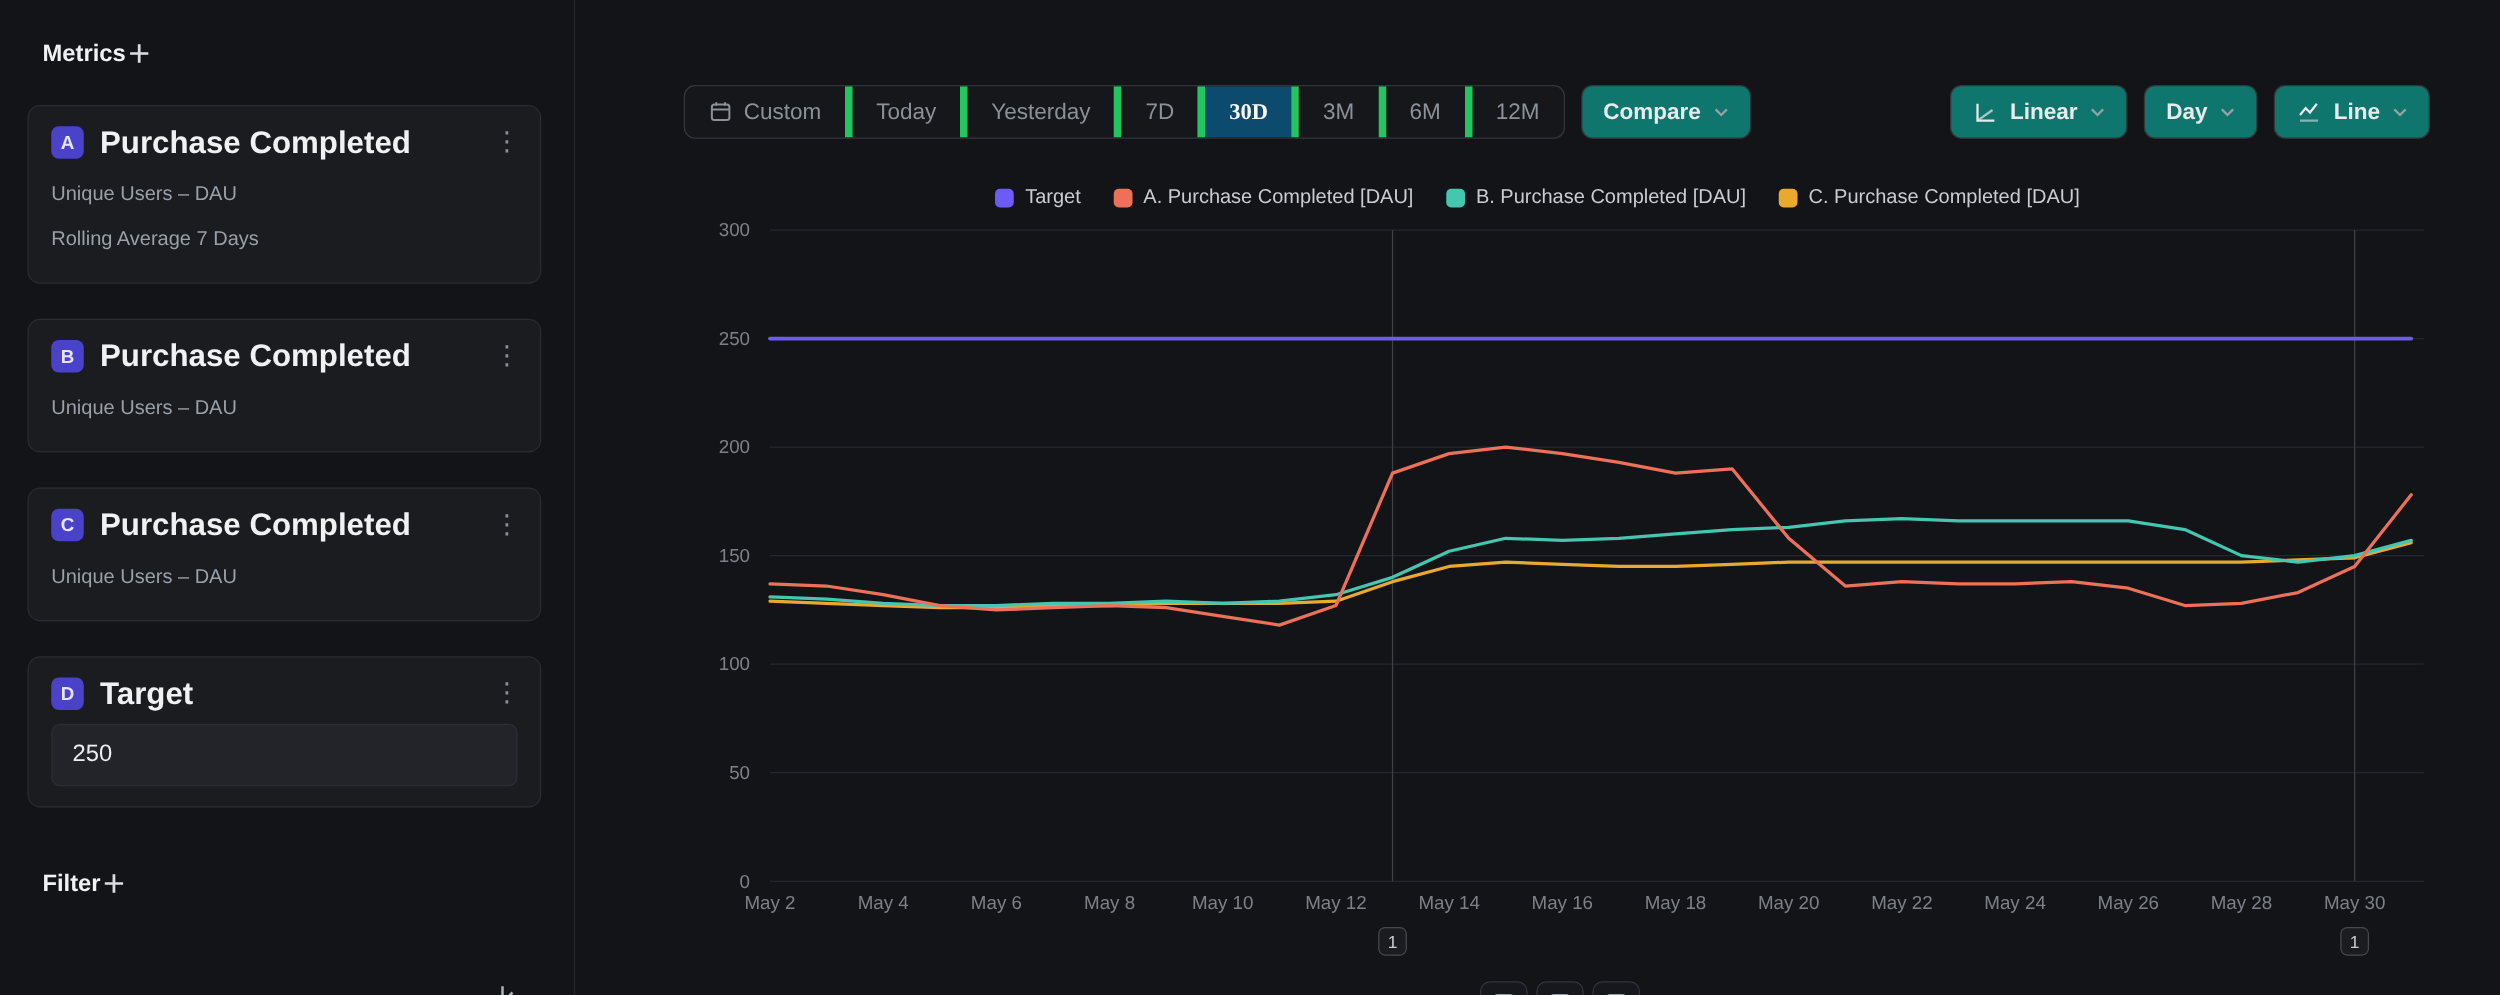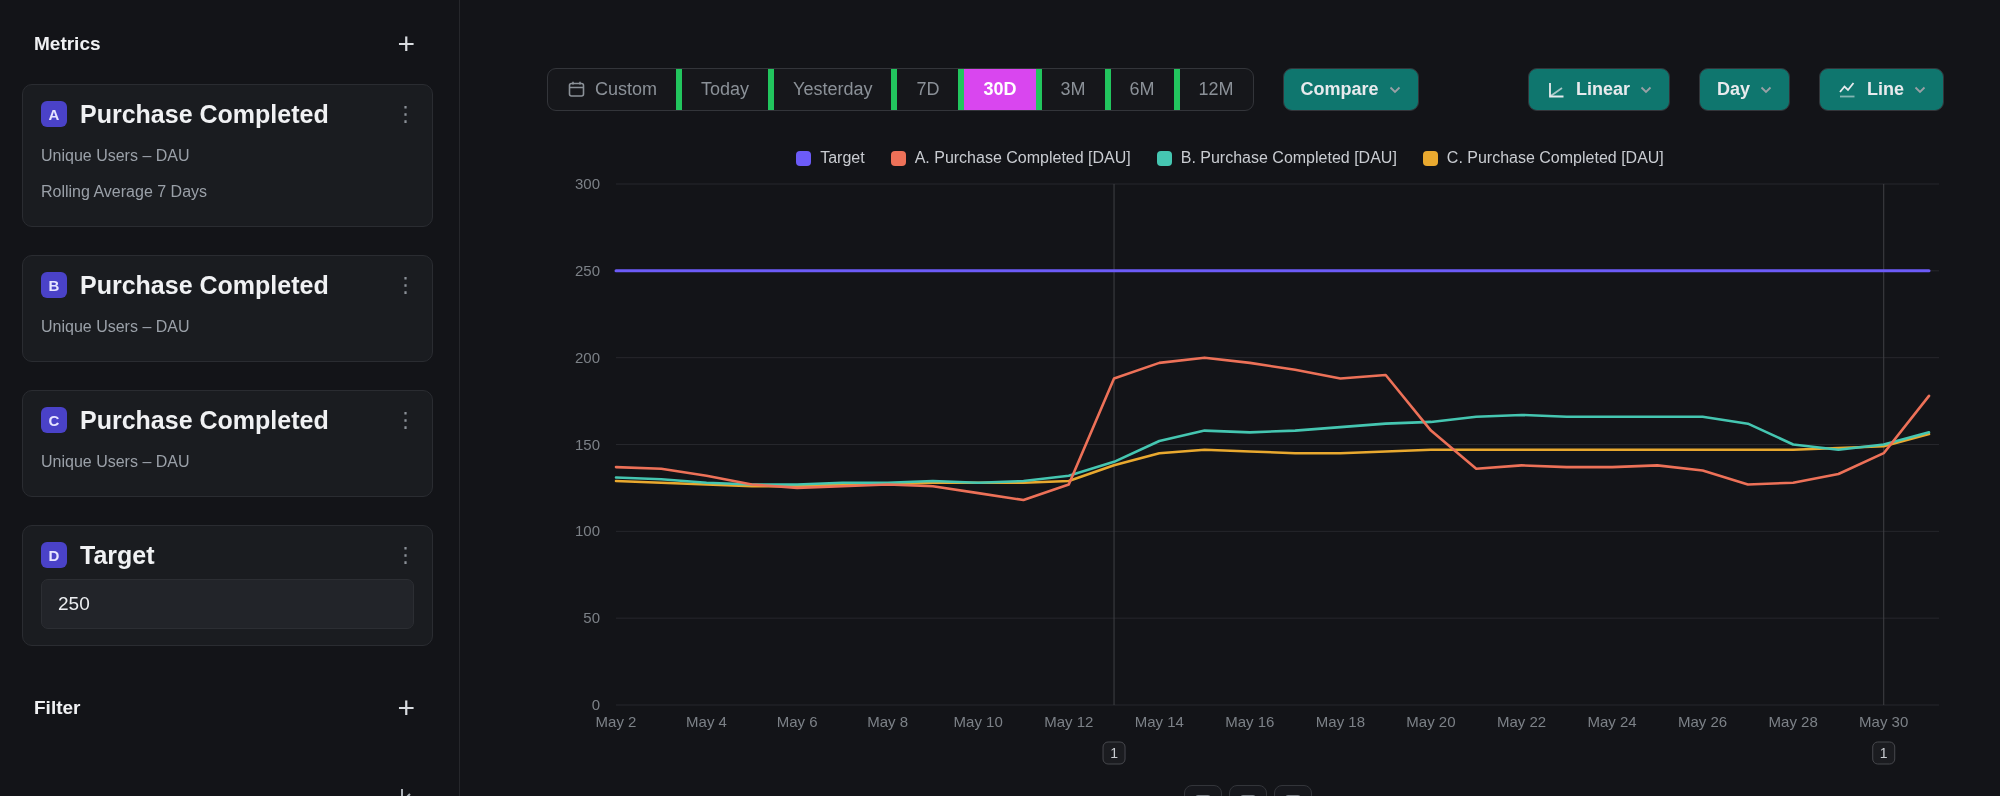--- a/index.html
+++ b/index.html
@@ -11,21 +11,21 @@
   }
   .app { position:relative; width:2000px; height:796px; display:flex; }
 
   
   .sidebar {
     position:relative; width:460px; height:796px; flex:0 0 460px;
     border-right:1px solid #26272b;
     padding:32px 26px 0 22px;
   }
   .side-header {
-    display:flex; align-items:center; justify-content:space-between;
+    display:flex; align-items:center; 
     padding:0 16px 0 12px; line-height:24px; margin-bottom:28px;
   }
   .side-header .hd { font-size:19px; font-weight:700; color:#f0f1f3; }
   .plus-btn {
     background:none; border:none; color:#d9dce0; font-size:30px; font-weight:300;
     line-height:24px; cursor:pointer; padding:0 2px;
   }
   .card {
     background:#1a1c20; border:1px solid #2a2c31; border-radius:10px;
     padding:16px 18px; margin-bottom:28px;
@@ -56,32 +56,32 @@
   }
 
   
   .main { position:relative; flex:1; height:796px; padding-top:68px; }
   .chart-svg { position:absolute; left:0; top:0; width:1540px; height:796px; z-index:0; pointer-events:none; }
   .toolbar {
     position:relative; z-index:2;
     display:flex; align-items:center; justify-content:space-between;
     padding:0 56px 0 87px; height:43px;
   }
-  .tb-left, .tb-right { display:flex; align-items:center; gap:29px; }
+  .tb-left, .tb-right { display:flex; align-items:center; gap:13px; }
   .seg {
     display:flex; align-items:stretch; height:43px;
     border:1px solid #33353a; border-radius:9px; overflow:hidden; background:#16171b;
   }
   .seg-item {
     display:flex; align-items:center; gap:9px; padding:0 19px;
     background:none; border:none; border-left:6px solid #22c55e;
     color:#8b9198; font-size:18px; font-family:"Liberation Sans",sans-serif; cursor:pointer;
   }
   .seg-item:first-child { border-left:none; }
-  .seg-item.active { color:#ffffff; font-weight:700; background:#d946ef; }
+  .seg-item.active { color:#ffffff; font-weight:700; background:#0c4a6e;font-family:Liberation Serif, serif; }
   .tb-btn {
     display:flex; align-items:center; gap:10px; height:43px; padding:0 17px;
     background:#0f766e; border:1px solid #33353a; border-radius:9px;
     color:#e8eaed; font-size:18px; font-weight:700; font-family:"Liberation Sans",sans-serif;
     cursor:pointer;
   }
   .chev { color:#9aa0a6; display:flex; }
   .ic { display:flex; }
 
   .legend {

